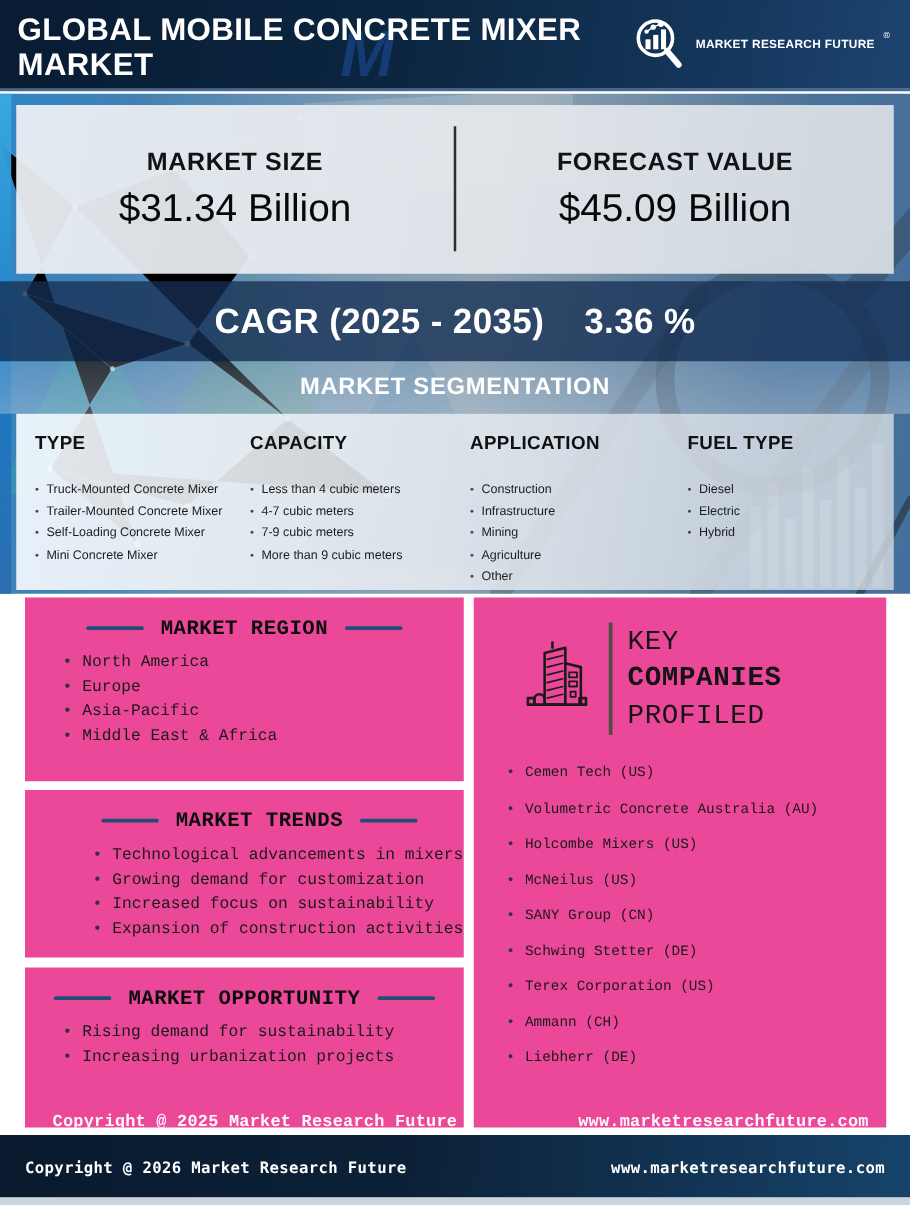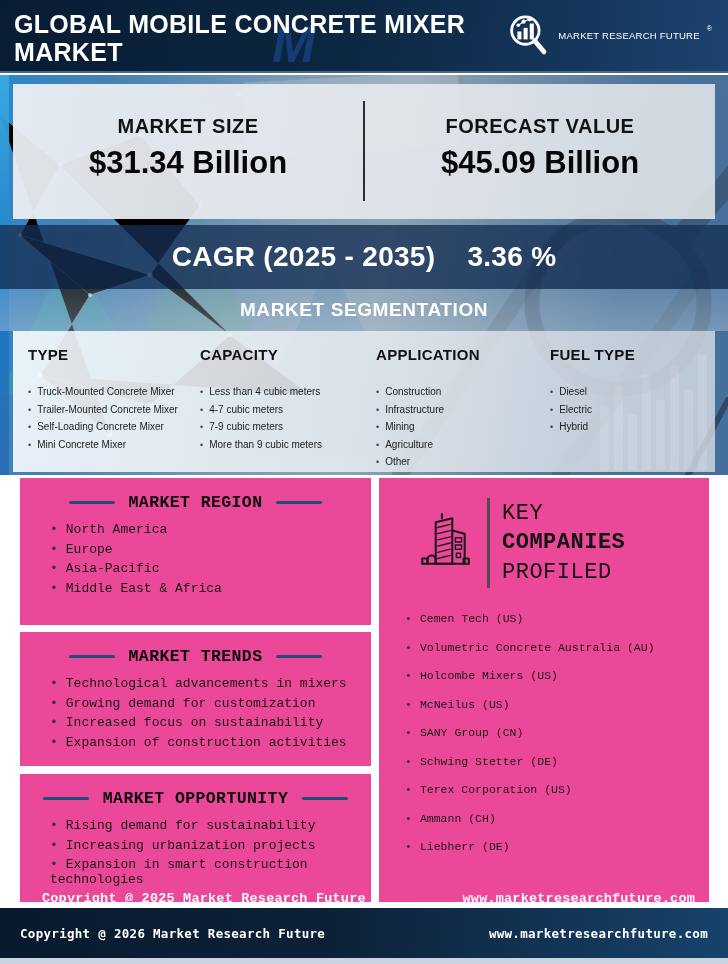--- a/index.html
+++ b/index.html
@@ -9,36 +9,36 @@
   
   .header { position:absolute; top:0; left:0; width:728px; height:73px;
     background:linear-gradient(100deg,#081c33 0%,#0c2742 48%,#16385f 82%,#1d4470 100%);
     border-bottom:2px solid #46688f; }
   .title { position:absolute; left:14px; top:11px; color:#fff; font-weight:bold;
     font-size:25px; line-height:1.1; letter-spacing:.3px; z-index:2; }
   .title-wm { position:absolute; left:272px; top:14px; font-size:52px; font-weight:bold; font-style:italic;
     color:#1d4e9e; opacity:.55; z-index:1; }
   .title-wm::before { content:"M"; }
   .logo { position:absolute; right:16px; top:12px; display:flex; align-items:center; gap:7px; z-index:2; }
-  .logo-text { color:#fff; font-weight:normal; font-size:9.5px; letter-spacing:.25px;text-align:right; }
+  .logo-text { color:#fff; font-weight:bold; font-size:9.5px; letter-spacing:.25px;text-align:right; }
   .logo-reg { color:#fff; font-size:7px; vertical-align:super; position:relative; top:-7px; }
 
   
   .hero { position:absolute; top:75px; left:0; width:728px; height:400px;
     background:linear-gradient(100deg,#2f86c8 0%,#4481b2 14%,#7d9bb4 38%,#8ea3b2 52%,#6f8ca6 66%,#4a7299 82%,#446f9c 100%); }
   .edge-stripe { position:absolute; left:0; top:0; width:9px; height:400px;
     background:linear-gradient(#39a9e2,#1b78c2 60%,#2a6db0); opacity:.95; }
   .hero-deco { position:absolute; inset:0; }
 
   
   .stats-panel { position:absolute; left:13px; top:84px; width:702px; height:135px;
     background:linear-gradient(100deg, rgba(236,239,243,.95), rgba(222,226,231,.9)); display:flex; }
-  .stat { flex:1; display:flex; flex-direction:column; align-items:center; gap:7px;margin-top:31px; }
+  .stat { flex:1; display:flex; flex-direction:column; justify-content:center; align-items:center; gap:7px; }
   .stat-label { font-size:20px; font-weight:bold; color:#121212; letter-spacing:.5px; }
-  .stat-value { font-size:31px; font-weight:bold; color:#070707; }
+  .stat-value { font-size:31px; font-weight:normal; color:#070707; }
   .stats-divider { width:2px; background:#2b2f33; margin:17px 0 18px 0; }
 
   
   .cagr-band { position:absolute; top:225px; left:0; width:728px; height:64px;
     background:rgba(22,47,84,.78); display:flex; align-items:center; justify-content:center; gap:32px; }
   .cagr-band span { color:#fff; font-weight:bold; font-size:28px; letter-spacing:.3px; }
 
   
   .seg-title-band { position:absolute; top:289px; left:0; width:728px; height:42px;
     background:linear-gradient(rgba(160,188,212,.28), rgba(196,210,224,.40));
@@ -48,21 +48,21 @@
     background:linear-gradient(100deg, rgba(247,251,255,.92) 0%, rgba(233,238,243,.88) 45%, rgba(214,220,227,.8) 100%);
     display:grid; grid-template-columns:172px 176px 174px 1fr; padding:15px 0 0 15px; }
   .seg-col h4 { font-size:15px; font-weight:bold; color:#111; letter-spacing:.3px; margin-bottom:23px; }
   .seg-col ul { list-style:none; }
   .seg-col li { font-size:10px; color:#1c1c1c; margin-bottom:6.5px; white-space:nowrap; }
   .seg-col li::before { content:"•"; font-size:9px; color:#444; margin-right:6px; }
 
   
   .card { position:absolute; background:#ec4899; overflow:hidden;font-family:Liberation Mono, monospace; }
   .card-region     { left:20px;  top:478px; width:351px; height:147px; }
-  .card-trends     { left:20px;  top:632px; width:351px; height:134px; }
+  .card-trends     { left:20px;  top:632px; width:351px; height:134px;padding-left:24px; }
   .card-opportunity{ left:20px;  top:774px; width:351px; height:128px; }
   .card-companies  { left:379px; top:478px; width:330px; height:424px; }
   .card-heading { display:flex; align-items:center; justify-content:center; gap:14px; padding-top:15px; }
   .dash { width:46px; height:3px; background:#1f4e79; border-radius:2px; flex:0 0 auto; }
   .card-heading h3 { font-size:16.5px; font-weight:bold; color:#0c0c0c; letter-spacing:.4px; white-space:nowrap; }
   .card ul { list-style:none; margin:10px 0 0 30px; }
   .card li { font-size:13px; color:#191919; margin-bottom:4.5px; }
   .card li::before { content:"•"; color:#333; margin-right:8px; }
 
   
@@ -247,21 +247,20 @@
 
   <div class="card card-opportunity">
     <div class="card-heading">
       <div class="dash"></div>
       <h3>MARKET OPPORTUNITY</h3>
       <div class="dash"></div>
     </div>
     <ul>
       <li>Rising demand for sustainability</li>
       <li>Increasing urbanization projects</li>
-      <li>Expansion in smart construction technologies</li>
     </ul>
     <div class="wm-text wm-left">Copyright @ 2025 Market Research Future</div>
   </div>
 
   <div class="card card-companies">
     <div class="companies-head">
       <svg width="62" height="62" viewBox="0 0 60 60" fill="none" stroke="#1a1a1a" stroke-width="2" stroke-linejoin="round" stroke-linecap="round">
         <path d="M22 10 L38 6 L38 50 L22 50 Z"></path>
         <path d="M28 6 V2"></path>
         <g stroke-width="1.3">

